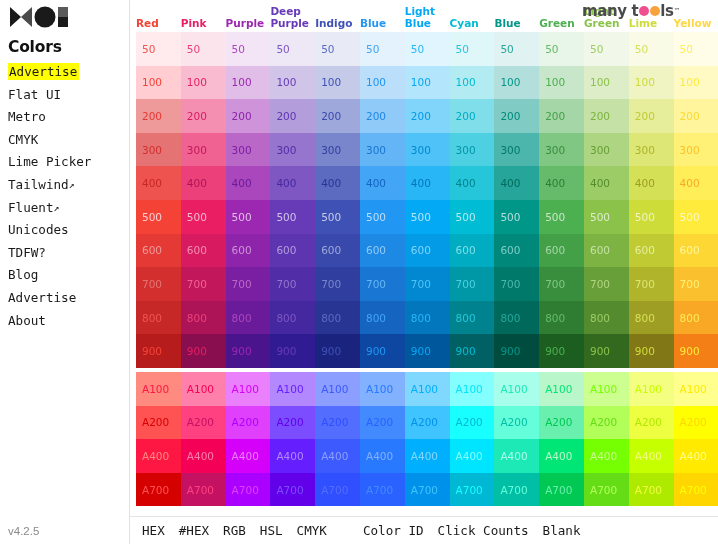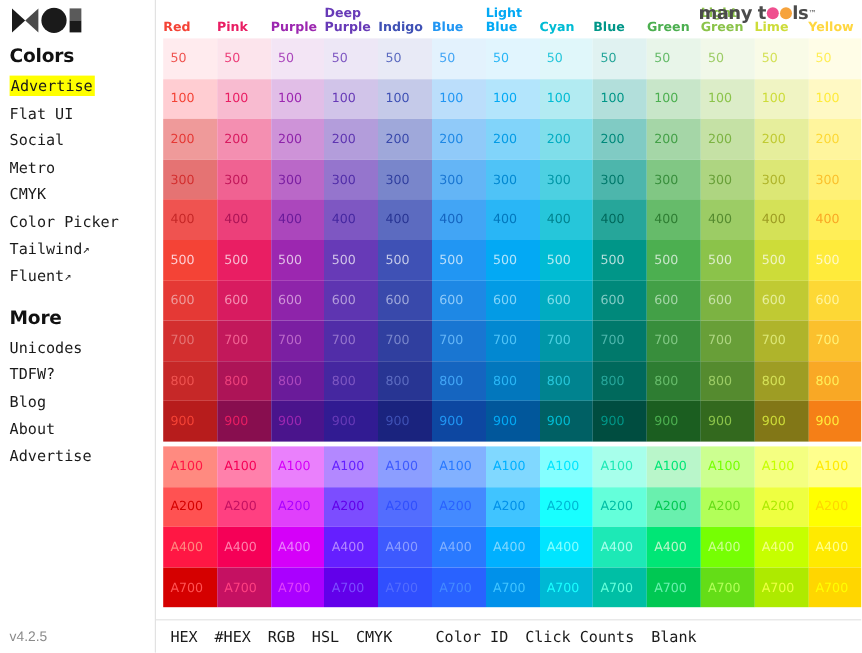--- a/index.html
+++ b/index.html
@@ -158,32 +158,30 @@
         <circle cx="35" cy="11" r="10.5" fill="#1a1a1a"></circle>
         <rect x="48" y="1" width="10" height="10" fill="#5a5a5a"></rect>
         <rect x="48" y="11" width="10" height="10" fill="#1a1a1a"></rect>
       </svg>
     </div>
 
     <nav id="nav">
         <div class="nav-head">Colors</div>
         <div class="nav-item"><span class="hl">Advertise</span></div>
         <div class="nav-item"><span>Flat UI</span></div>
-        <div class="nav-item"><span>Social</span></div>
         <div class="nav-item"><span>Metro</span></div>
         <div class="nav-item"><span>CMYK</span></div>
-        <div class="nav-item"><span>Color Picker</span></div>
+        <div class="nav-item"><span>Lime Picker</span></div>
         <div class="nav-item"><span>Tailwind</span><span class="ext"> ↗</span></div>
         <div class="nav-item"><span>Fluent</span><span class="ext"> ↗</span></div>
-        <div class="nav-head more">More</div>
         <div class="nav-item"><span>Unicodes</span></div>
         <div class="nav-item"><span>TDFW?</span></div>
         <div class="nav-item"><span>Blog</span></div>
+        <div class="nav-item"><span>Advertise</span></div>
         <div class="nav-item"><span>About</span></div>
-        <div class="nav-item"><span>Advertise</span></div>
       </nav>
 
     <div id="version">v4.2.5</div>
   </aside>
 
   <main id="main">
 
     <div id="col-headers">
         <div class="col-head" style="color: rgb(244, 67, 54);">Red</div>
         <div class="col-head" style="color: rgb(233, 30, 99);">Pink</div>

